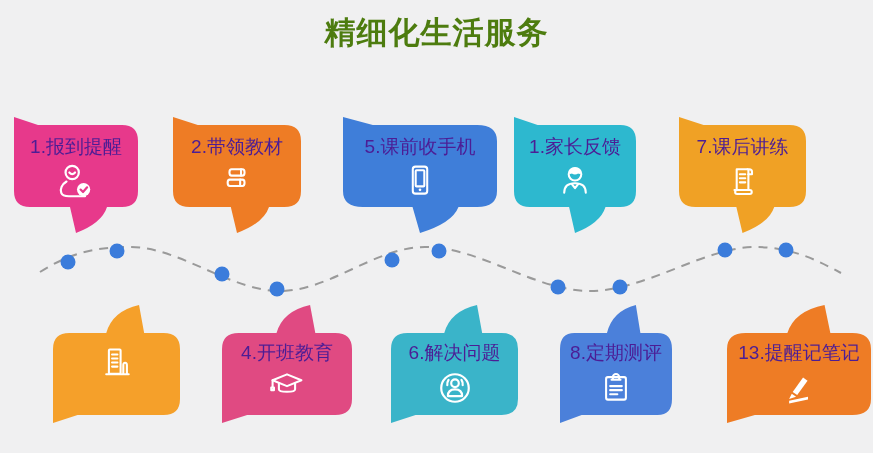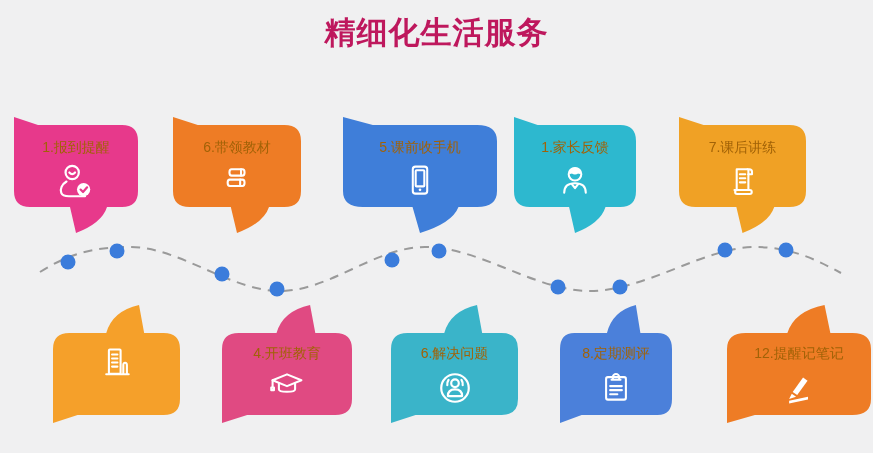--- a/index.html
+++ b/index.html
@@ -23,32 +23,32 @@
   .wave-svg{position:absolute;left:0;top:0;}
   .bubble{position:absolute;height:120px;}
   .bubble .shape{position:absolute;left:0;top:0;width:100%;height:100%;}
   .bubble .content{
     position:absolute;left:0;right:0;
     text-align:center;color:#fff;
   }
   .bubble.top .content{top:18px;}
   .bubble.bottom .content{top:38px;}
   .bubble-label{
-    font-size:14px;line-height:24px;
-    color:#a16207;white-space:nowrap;
+    font-size:19px;line-height:24px;
+    color:#4c1d95;white-space:nowrap;
   }
   .bubble-icon{display:block;margin:4px auto 0;}
   .ico{stroke:#fff;fill:none;stroke-width:2.3;stroke-linecap:round;stroke-linejoin:round;}
 </style>
 </head>
 <body style="background: rgb(240, 240, 241);">
 
 <div class="stage">
 
-  <div class="page-title" style="color: #be185d;">精细化生活服务</div>
+  <div class="page-title" style="color: #4d7c0f;">精细化生活服务</div>
 
   <svg class="wave-svg" width="873" height="453" viewBox="0 0 873 453">
     <path d="M40,272 C70,253 95,247 130,247 C180,247 230,291 280,291 C330,291 375,247 425,247 C480,247 535,291 590,291 C645,291 705,247 755,247 C790,247 815,259 841,273" fill="none" stroke-width="2" stroke-dasharray="9 7" stroke="#9a9a9a"></path>
     <g>
       <circle cx="68" cy="262" r="7.5" fill="#3b7cdb"></circle>
       <circle cx="117" cy="251" r="7.5" fill="#3b7cdb"></circle>
       <circle cx="222" cy="274" r="7.5" fill="#3b7cdb"></circle>
       <circle cx="277" cy="289" r="7.5" fill="#3b7cdb"></circle>
       <circle cx="392" cy="260" r="7.5" fill="#3b7cdb"></circle>
       <circle cx="439" cy="251" r="7.5" fill="#3b7cdb"></circle>
@@ -73,21 +73,21 @@
         <path d="M26.8,28 l2.6,2.6 l4.3,-5" fill="none" stroke="#e7398b"></path>
       </svg>
     </div>
   </div>
 
   <div class="bubble top" style="left:173px;top:117px;width:128px">
     <svg class="shape" viewBox="0 0 124 120" preserveAspectRatio="none">
       <path d="M0,0 L24,8 L108,8 Q124,8 124,24 L124,74 Q124,90 108,90 L93,90 Q88,106 62,116 L56,90 L16,90 Q0,90 0,74 Z" fill="#ee7c25"></path>
     </svg>
     <div class="content">
-      <div class="bubble-label">6.带领教材</div>
+      <div class="bubble-label">2.带领教材</div>
       <svg class="bubble-icon ico" width="42" height="36" viewBox="0 0 42 40">
         <path d="M15,7 h12 c3.2,0 3.2,7 0,7 h-12 c-3.2,0 -3.2,-7 0,-7 z"></path>
         <path d="M25.5,7 v7"></path>
         <path d="M13,18.5 h14 c3.2,0 3.2,7 0,7 h-14 c-3.2,0 -3.2,-7 0,-7 z"></path>
         <path d="M24.5,18.5 v7"></path>
       </svg>
     </div>
   </div>
 
   <div class="bubble top" style="left:343px;top:117px;width:154px">
@@ -192,21 +192,21 @@
         <path d="M14.5,19 h13 M14.5,23.5 h13 M14.5,28 h8"></path>
       </svg>
     </div>
   </div>
 
   <div class="bubble bottom" style="left:727px;top:303px;width:144px">
     <svg class="shape" viewBox="0 0 124 120" preserveAspectRatio="none">
       <path d="M0,120 L0,46 Q0,30 16,30 L52,30 Q58,8 84,2 L89,30 L108,30 Q124,30 124,46 L124,96 Q124,112 108,112 L24,112 Z" fill="#ee7c25"></path>
     </svg>
     <div class="content">
-      <div class="bubble-label">12.提醒记笔记</div>
+      <div class="bubble-label">13.提醒记笔记</div>
       <svg class="bubble-icon" width="42" height="36" viewBox="0 0 42 40">
         <g fill="#fff" stroke="none">
           <polygon points="14,25.5 25.5,9.5 30.5,13 19,29"></polygon>
           <polygon points="13,27.5 17.8,30.8 10,33.2"></polygon>
           <polygon points="10,35.2 31,30.8 31,33.8 10,38.4"></polygon>
         </g>
       </svg>
     </div>
   </div>
 

